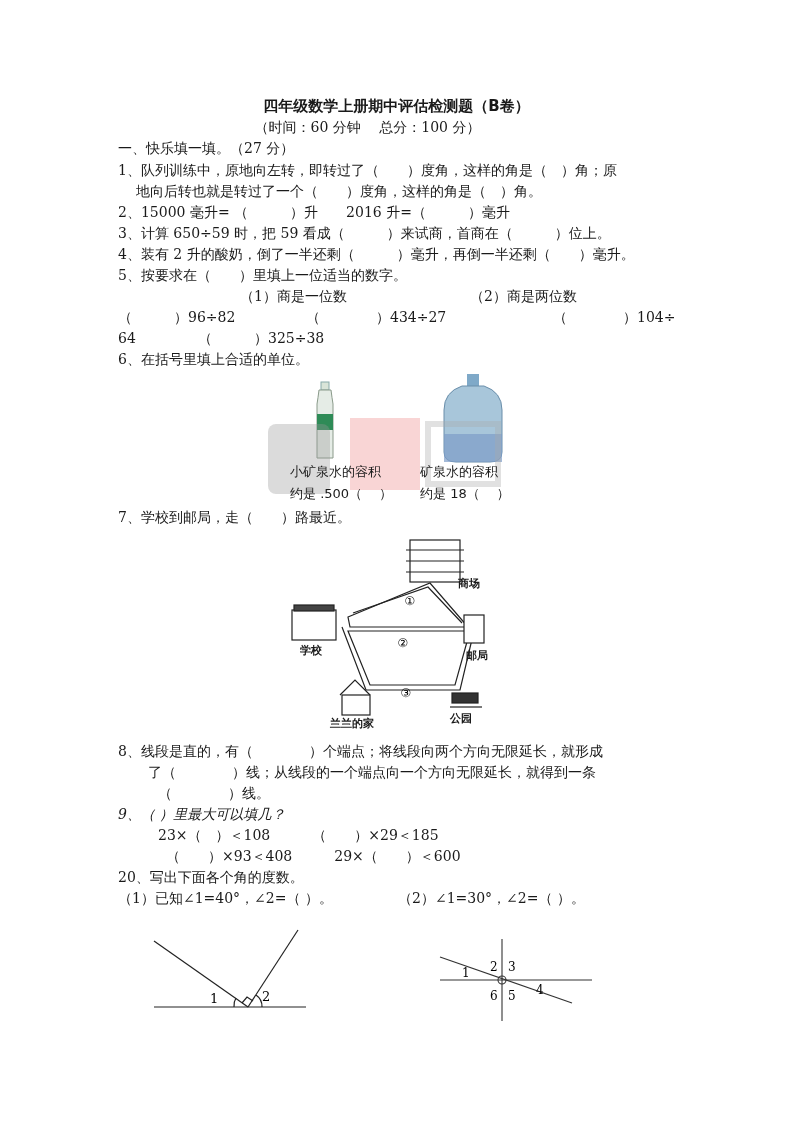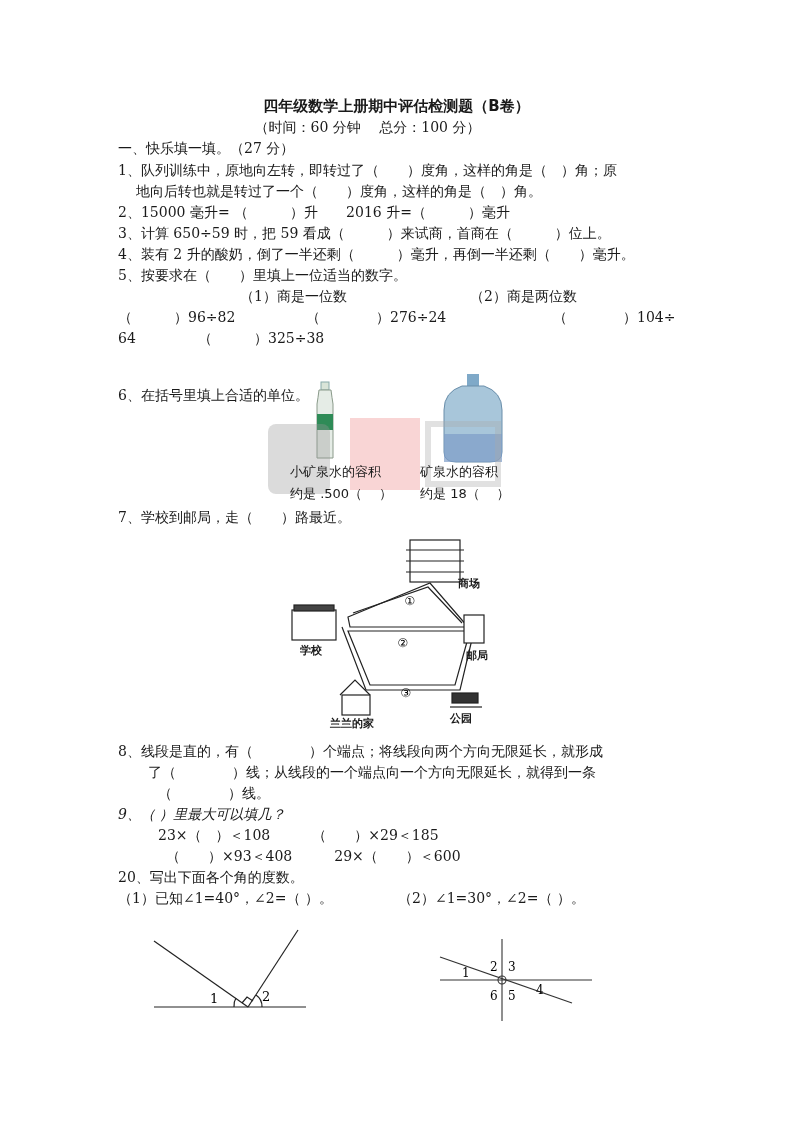--- a/index.html
+++ b/index.html
@@ -23,25 +23,25 @@
 <div class="line" style="left:118px;top:139px;">一、快乐填一填。（27 分）</div>
 <div class="line" style="left:118px;top:161px;">1、队列训练中，原地向左转，即转过了（　　）度角，这样的角是（　）角；原</div>
 <div class="line" style="left:136px;top:182px;">地向后转也就是转过了一个（　　）度角，这样的角是（　）角。</div>
 <div class="line" style="left:118px;top:203px;">2、15000 毫升= （　　　）升　　2016 升=（　　　）毫升</div>
 <div class="line" style="left:118px;top:224px;">3、计算 650÷59 时，把 59 看成（　　　）来试商，首商在（　　　）位上。</div>
 <div class="line" style="left:118px;top:245px;">4、装有 2 升的酸奶，倒了一半还剩（　　　）毫升，再倒一半还剩（　　）毫升。</div>
 <div class="line" style="left:118px;top:266px;">5、按要求在（　　）里填上一位适当的数字。</div>
 <div class="line" style="left:240px;top:287px;">（1）商是一位数</div>
 <div class="line" style="left:470px;top:287px;">（2）商是两位数</div>
 <div class="line" style="left:118px;top:308px;">（　　　）96÷82</div>
-<div class="line" style="left:306px;top:308px;">（　　　　）276÷24</div>
+<div class="line" style="left:306px;top:308px;">（　　　　）434÷27</div>
 <div class="line" style="left:553px;top:308px;">（　　　　）104÷</div>
 <div class="line" style="left:118px;top:329px;">64</div>
 <div class="line" style="left:198px;top:329px;">（　　　）325÷38</div>
-<div class="line" style="left:118px;top:350px;margin-top:36px;">6、在括号里填上合适的单位。</div>
+<div class="line" style="left:118px;top:350px;">6、在括号里填上合适的单位。</div>
 
 <svg class="fig" style="left:310px;top:380px;" width="30" height="82">
   <rect x="11" y="2" width="8" height="8" fill="#d9e4d8" stroke="#8aa"></rect>
   <path d="M9 10 Q8 18 7 24 L7 78 L23 78 L23 24 Q22 18 21 10 Z" fill="#e5ece6" stroke="#8a9a8a"></path>
   <rect x="7" y="34" width="16" height="16" fill="#2e8b57"></rect>
 </svg>
 <svg class="fig" style="left:440px;top:372px;" width="66" height="92">
   <rect x="27" y="2" width="12" height="12" fill="#7fa9c8"></rect>
   <path d="M22 14 L44 14 Q62 20 62 38 L62 80 Q62 90 50 90 L16 90 Q4 90 4 80 L4 38 Q4 20 22 14 Z" fill="#a8c6da" stroke="#6a8eaa"></path>
   <rect x="4" y="62" width="58" height="28" fill="#7e9cc8" opacity="0.7"></rect>

